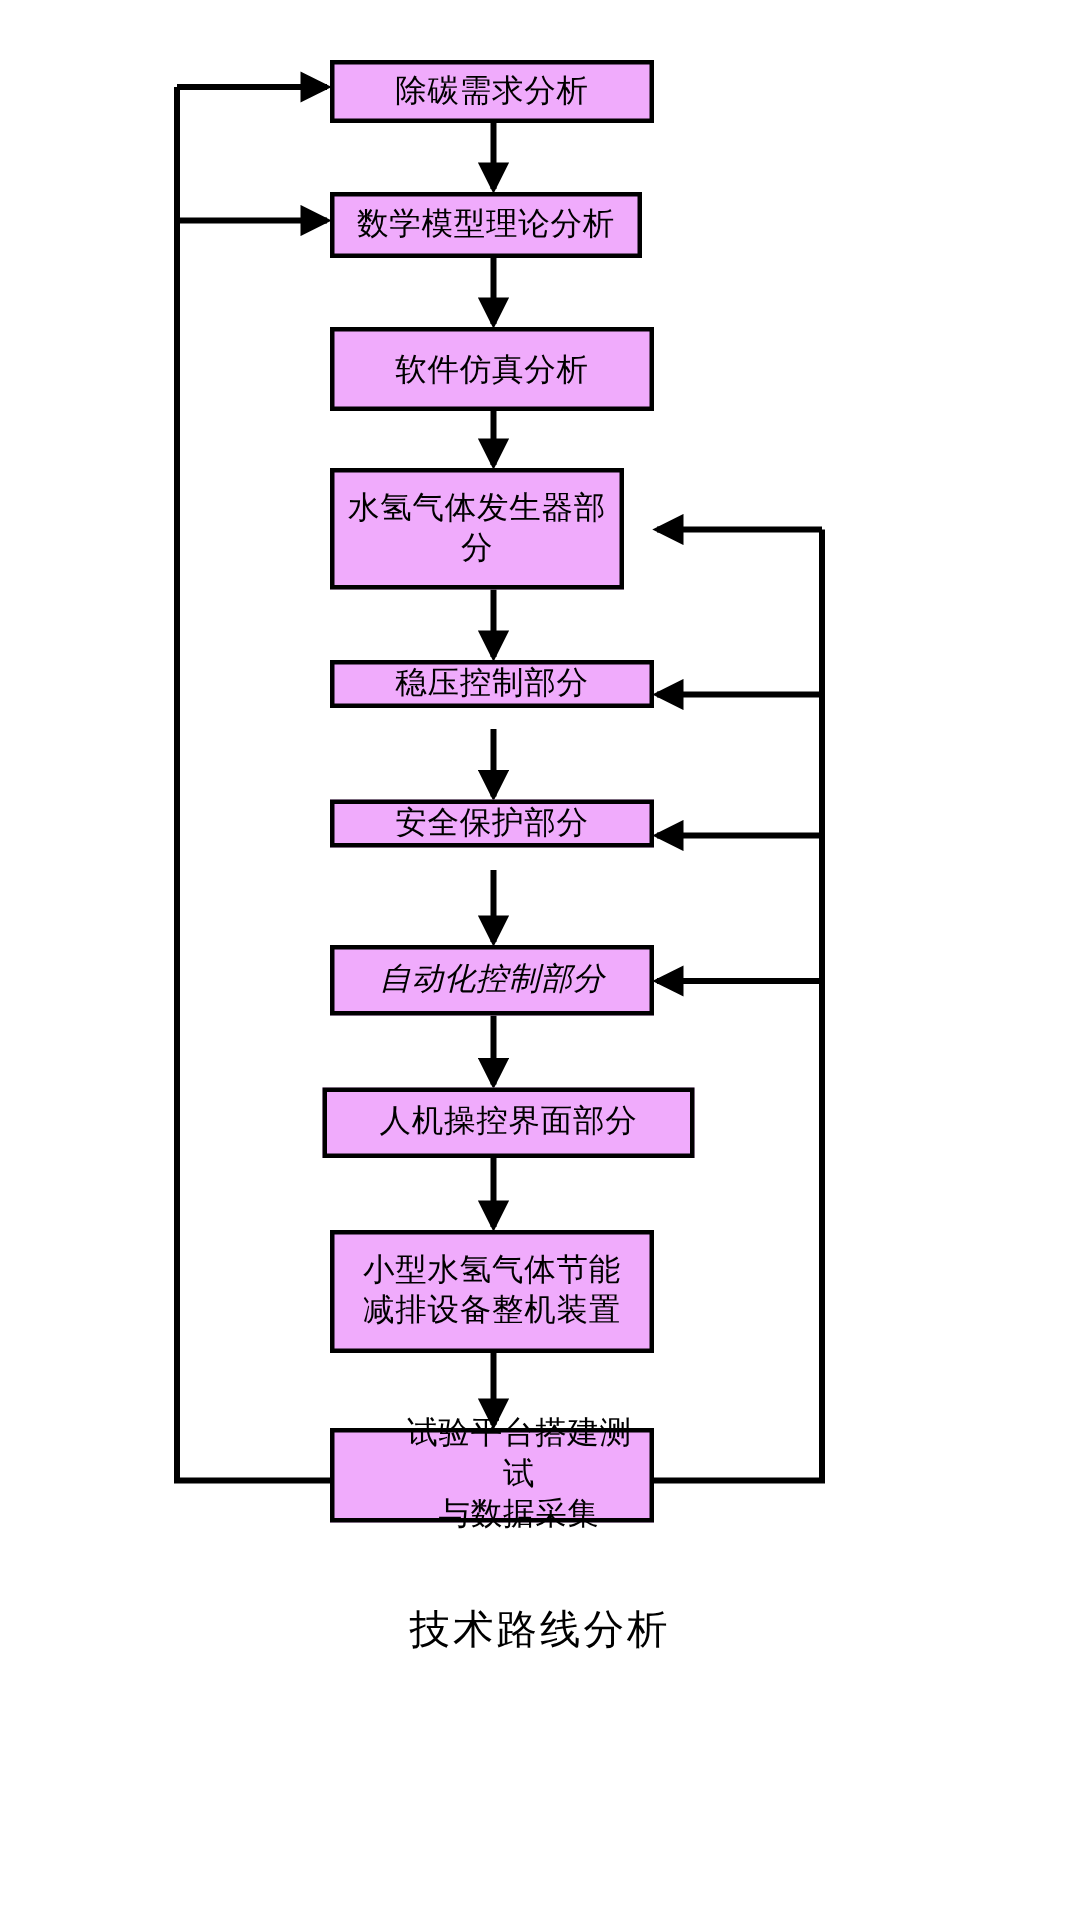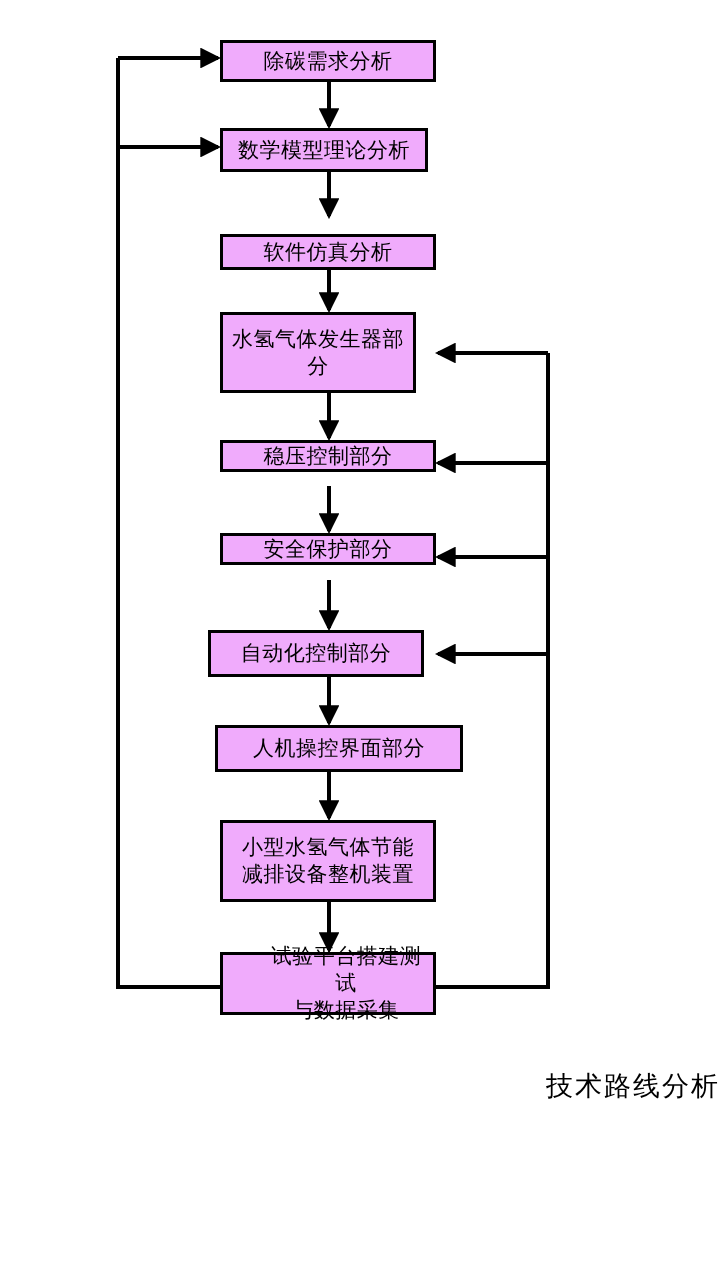--- a/index.html
+++ b/index.html
@@ -36,21 +36,21 @@
     letter-spacing: 0.5px;
     font-family: "Liberation Sans", "DejaVu Sans", sans-serif;
     white-space: pre-line;
     padding: 0 6px;
   }
   .caption {
     position: absolute;
     left: 0;
     top: 1068px;
     width: 720px;
-    text-align: right;
+    text-align: center;
     font-size: 27px;
     letter-spacing: 2px;
     color: #000000;
     font-family: "Liberation Sans", "DejaVu Sans", sans-serif;
   }
 </style>
 </head>
 <body>
 
 <svg id="flow-canvas" viewBox="0 0 720 1280" xmlns="http://www.w3.org/2000/svg">
@@ -88,30 +88,30 @@
     <line x1="548" y1="463" x2="438" y2="463"></line>
     <line x1="548" y1="557" x2="438" y2="557"></line>
     <line x1="548" y1="654" x2="438" y2="654"></line>
   </g>
 </svg>
 
 <div class="node-box" style="left:220px; top:40px; width:216px; height:42px;">除碳需求分析</div>
 
 <div class="node-box" style="left:220px; top:128px; width:208px; height:44px;">数学模型理论分析</div>
 
-<div class="node-box" style="left:220px; top:234px; width:216px; height:36px;font-family:Liberation Serif, serif;">软件仿真分析</div>
+<div class="node-box" style="left:220px; top:218px; width:216px; height:56px;font-family:Liberation Serif, serif;">软件仿真分析</div>
 
 <div class="node-box" style="left:220px; top:312px; width:196px; height:81px;">水氢气体发生器部
 分</div>
 
 <div class="node-box" style="left:220px; top:440px; width:216px; height:32px;">稳压控制部分</div>
 
 <div class="node-box" style="left:220px; top:533px; width:216px; height:32px;">安全保护部分</div>
 
-<div class="node-box" style="left:208px; top:630px; width:216px; height:47px;">自动化控制部分</div>
+<div class="node-box" style="left:220px; top:630px; width:216px; height:47px;font-style:italic;">自动化控制部分</div>
 
 <div class="node-box" style="left:215px; top:725px; width:248px; height:47px;">人机操控界面部分</div>
 
 <div class="node-box" style="left:220px; top:820px; width:216px; height:82px;">小型水氢气体节能
 减排设备整机装置</div>
 
 <div class="node-box" style="left:220px; top:952px; width:216px; height:63px;padding-left:42px;">试验平台搭建测试
 与数据采集</div>
 
 <div class="caption">技术路线分析</div>

